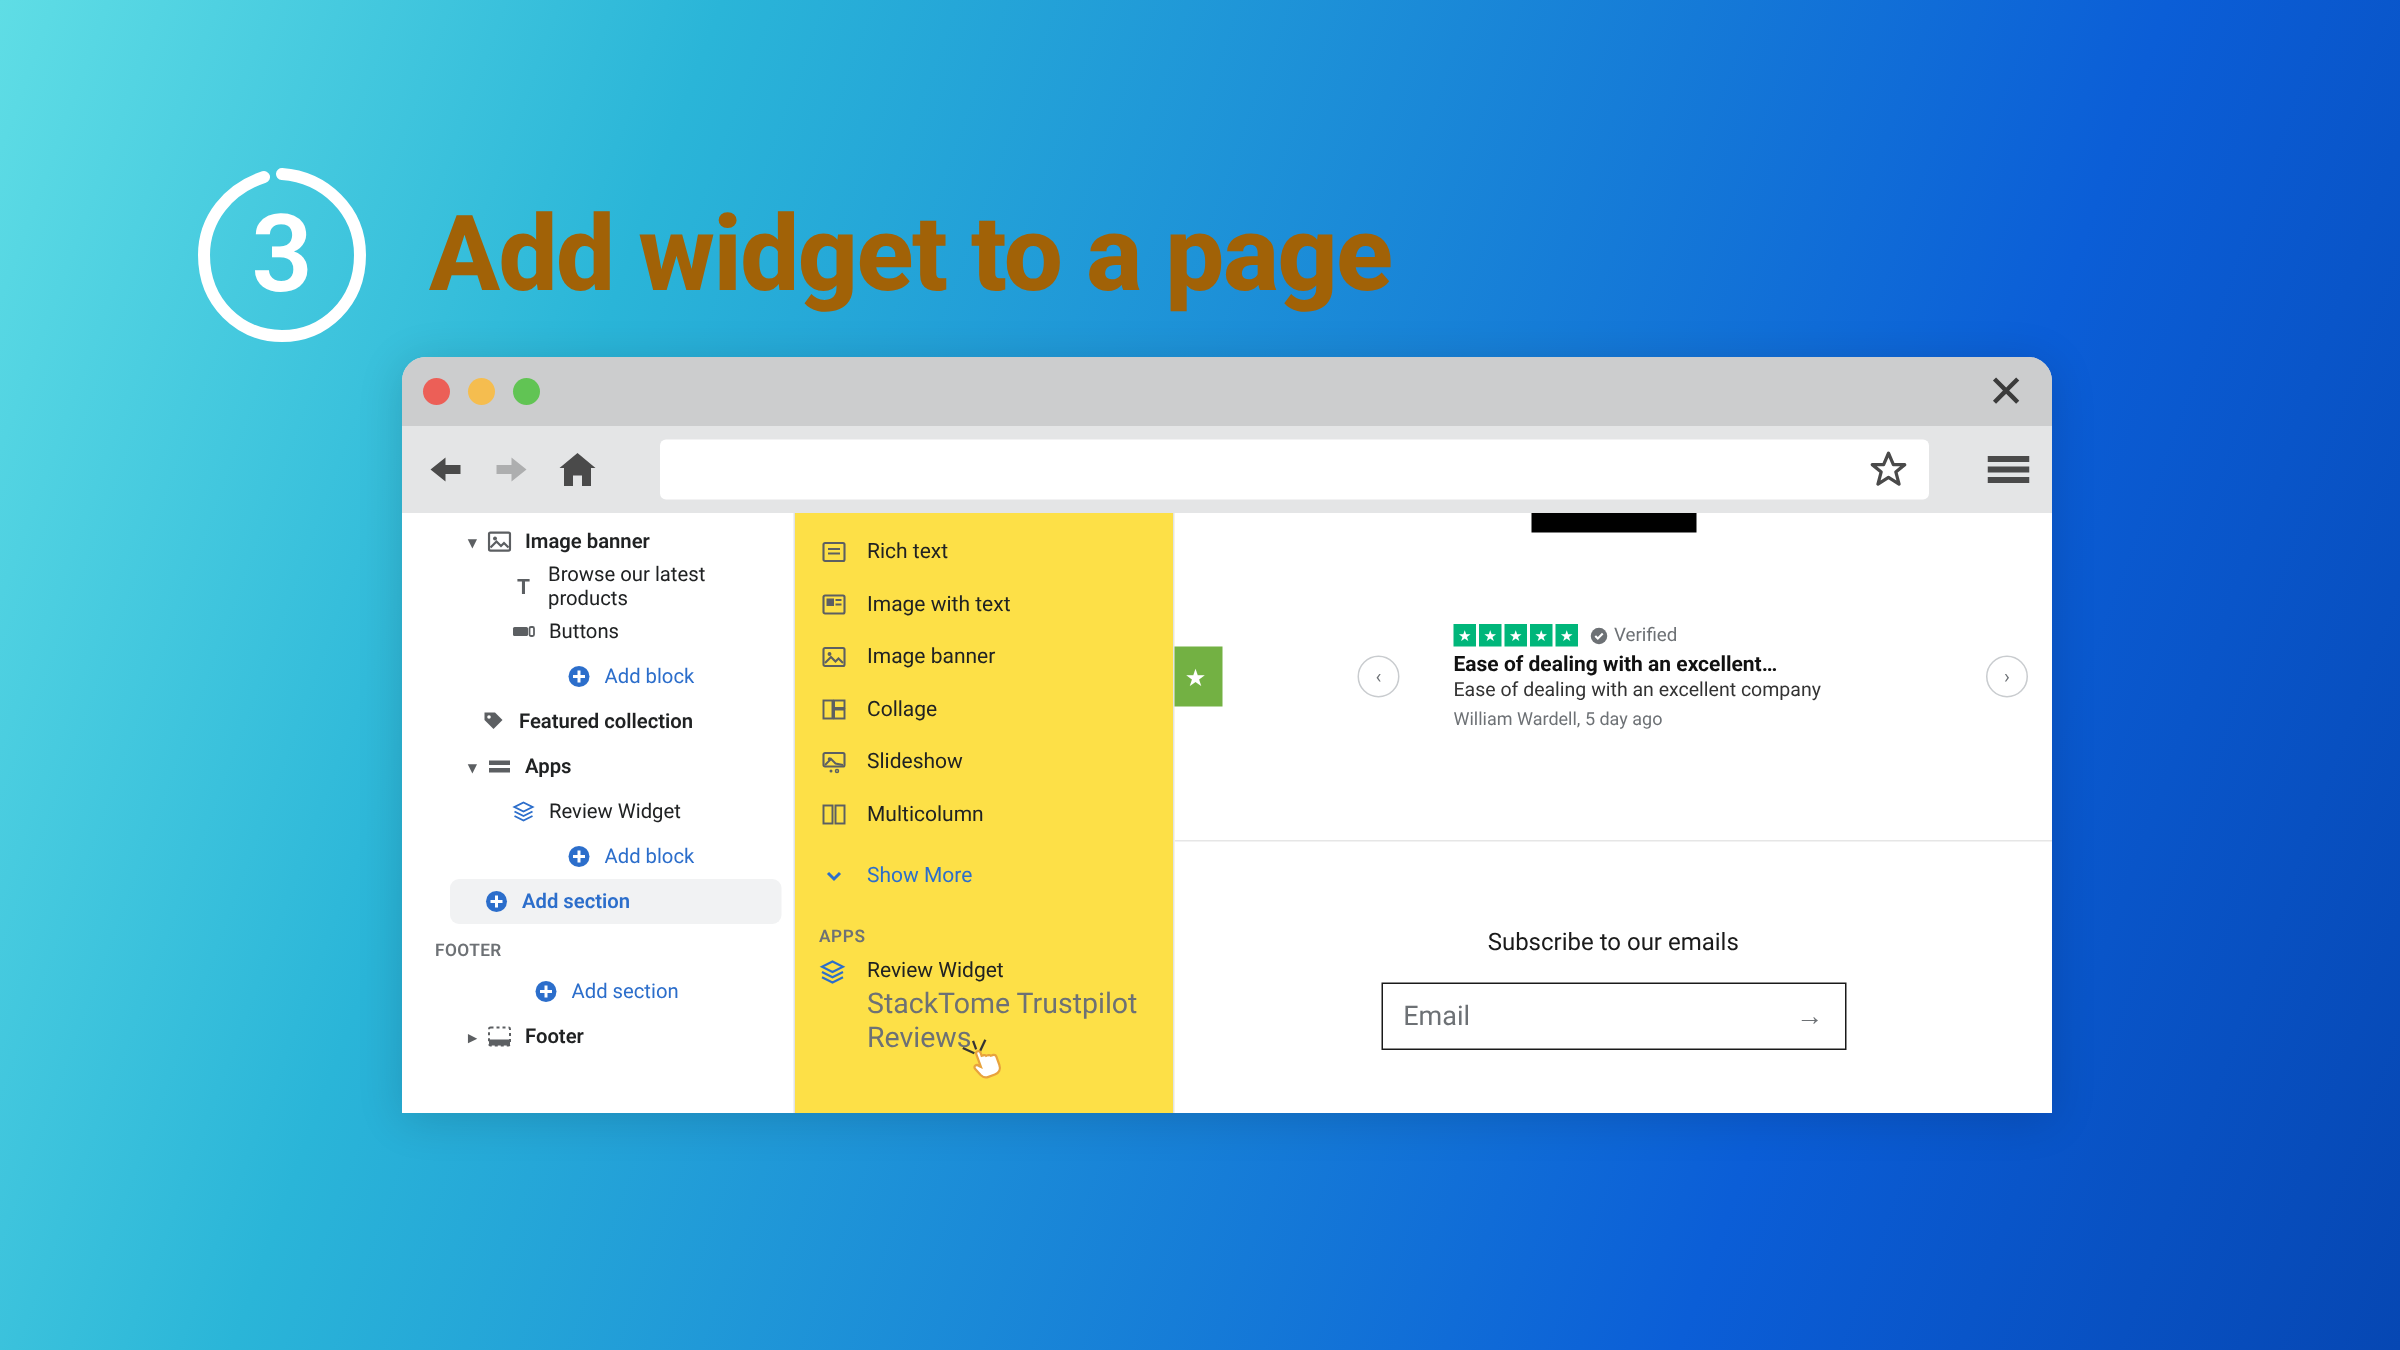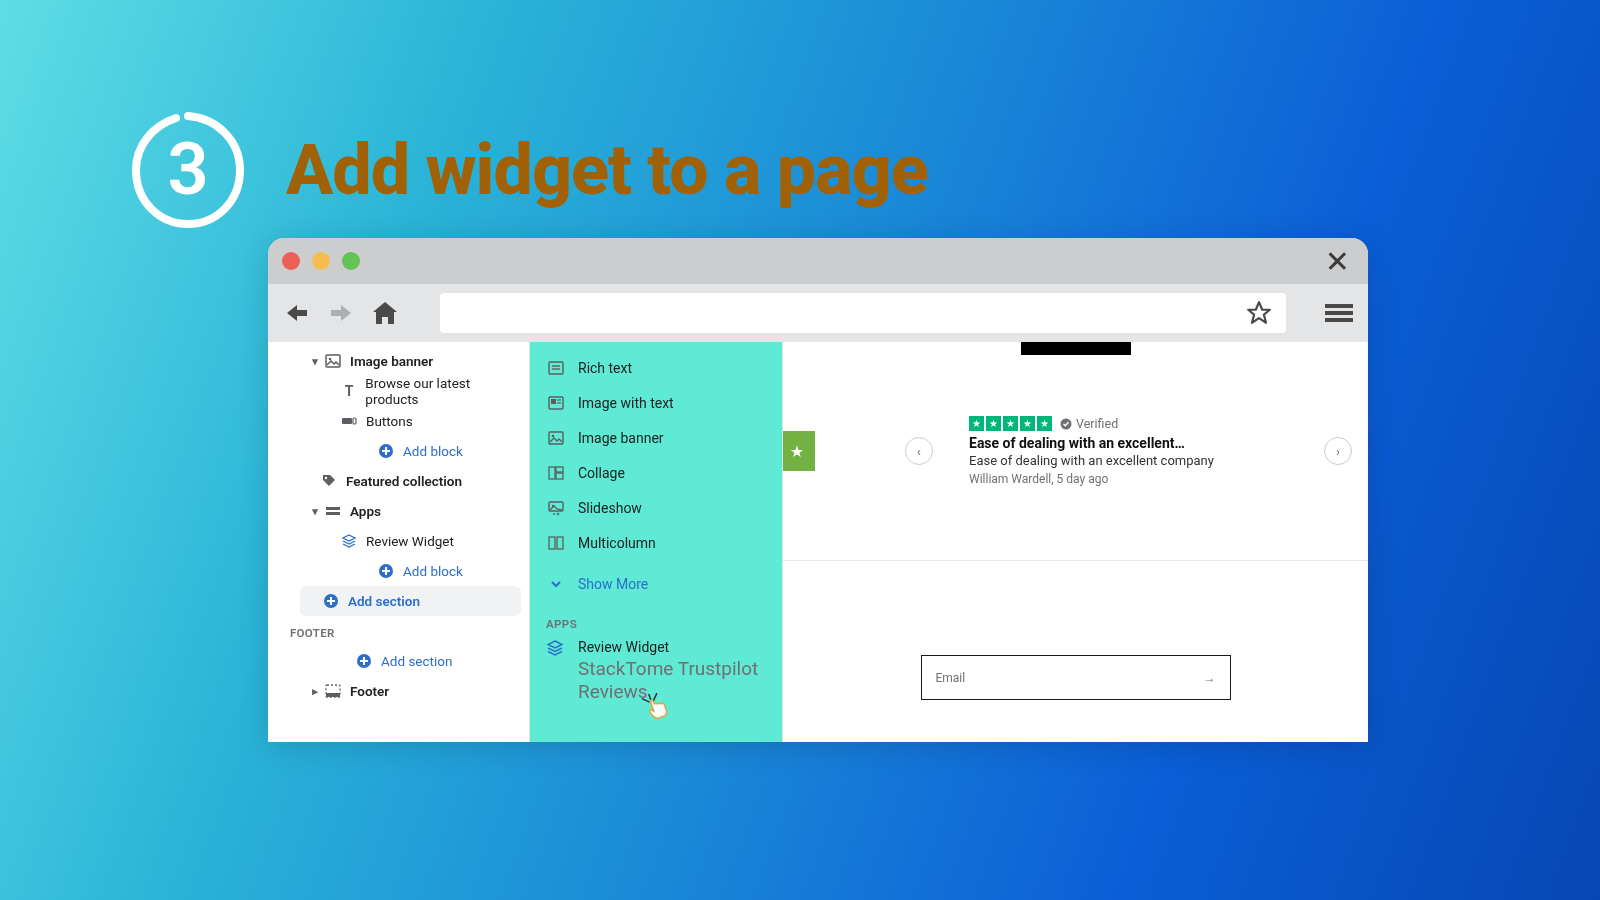--- a/index.html
+++ b/index.html
@@ -134,21 +134,21 @@
 .tree-heading {
   padding: 10px 22px 6px;
   font-size: 11.5px;
   font-weight: 600;
   color: #6d7175;
   letter-spacing: 0.3px;
 }
 
 .section-picker {
   width: 253px;
-  background: #5eead4;
+  background: #fde047;
   border-right: 1px solid #e1e3e5;
   padding-top: 8px;
   font-size: 14px;
   overflow: hidden;
   position: relative;
 }
 .pick-row {
   display: flex;
   align-items: center;
   height: 35px;
@@ -237,21 +237,21 @@
 .subscribe-heading { font-size: 16px; color:#1a1a1a; margin-bottom: 18px; }
 .email-box {
   width: 310px;
   height: 45px;
   border: 1px solid #1a1a1a;
   margin: 0 auto;
   display: flex;
   align-items: center;
   padding: 0 14px;
   color:#6d7175;
-  font-size: 12px;
+  font-size: 18px;
   justify-content: space-between;
 }
 .divider {
   position: absolute;
   top: 218px;
   left: 0; right: 0;
   border-top: 1px solid #e6e6e6;
 }
 </style>
 </head>
@@ -536,20 +536,21 @@
           <div class="review-title">Ease of dealing with an excellent…</div>
           <div class="review-text">Ease of dealing with an excellent company</div>
           <div class="review-author">William Wardell, 5 day ago</div>
         </div>
         <div class="next-btn">›</div>
       </div>
 
       <div class="divider"></div>
 
       <div class="subscribe-block">
+        <div class="subscribe-heading">Subscribe to our emails</div>
         <div class="email-box">
           <span>Email</span>
           <span>→</span>
         </div>
       </div>
     </div>
   </div>
 </div>
 
 </body></html>

